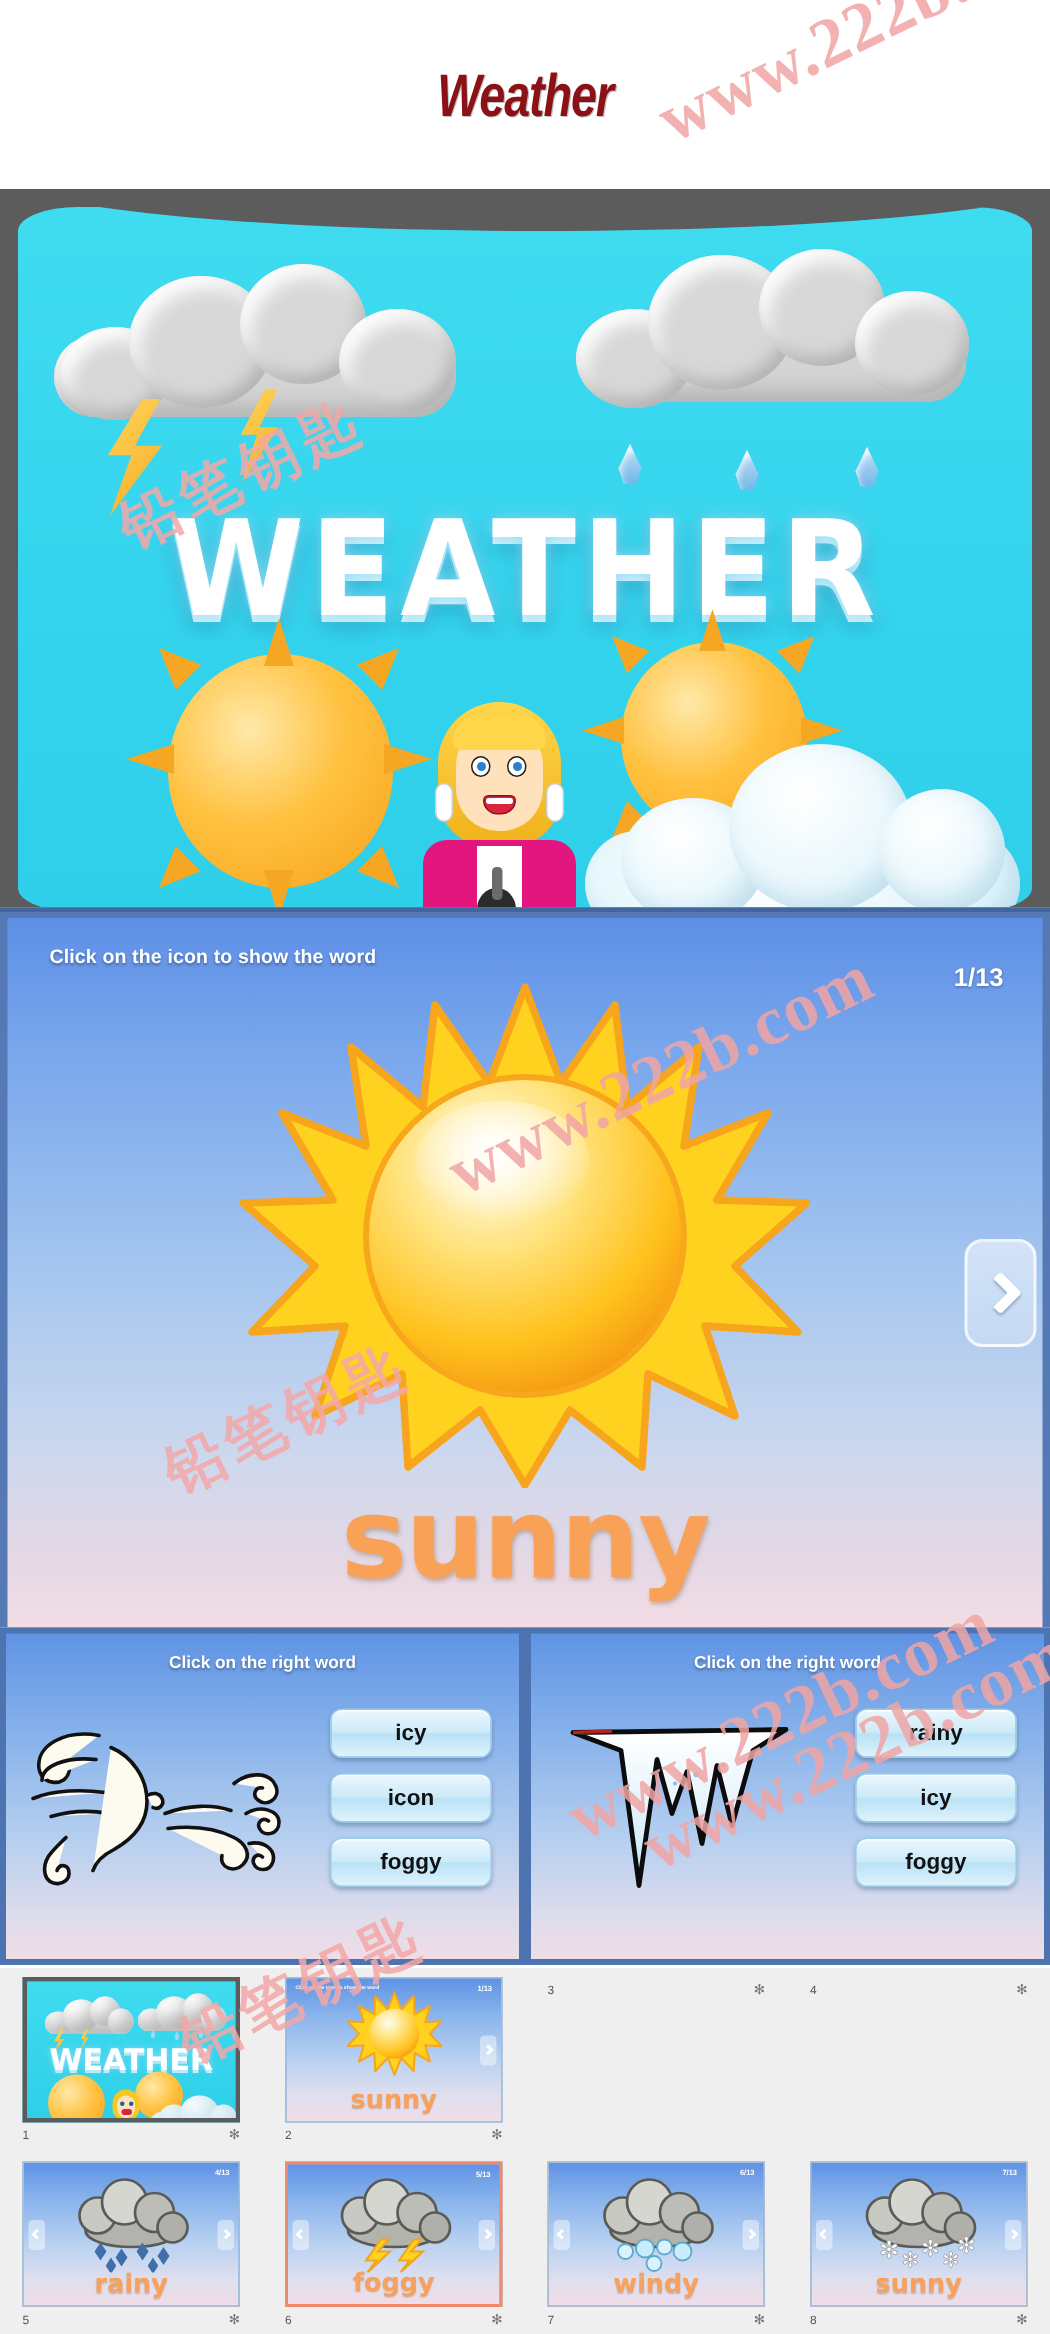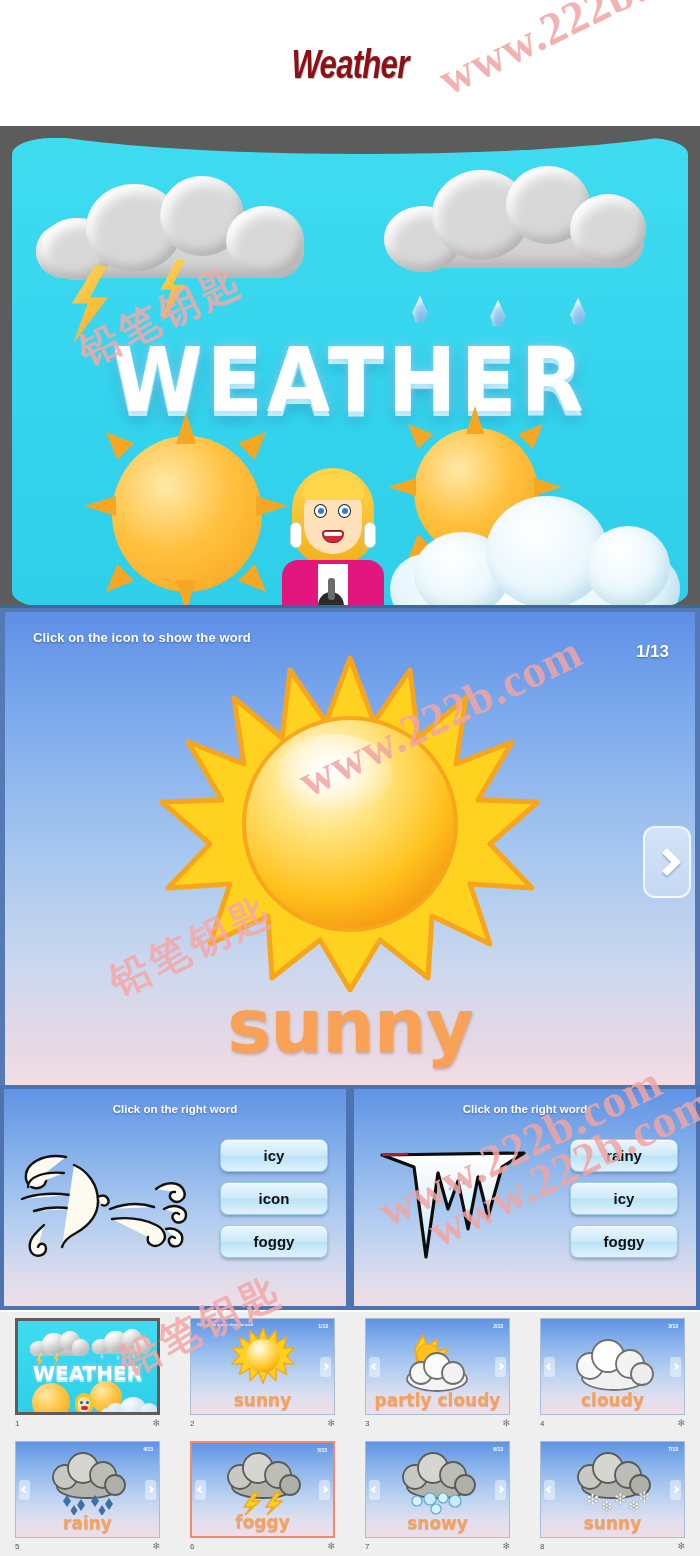--- a/index.html
+++ b/index.html
@@ -462,72 +462,27 @@
         </svg>
         <div class="tb-word">sunny</div>
       </div>
       <div class="thumb-meta">
         <span>2</span>
         <span class="star">✻</span>
       </div>
     </div>
 
     <div class="thumb-cell">
-      <div class="thumb">
-        <div class="tb-inner"></div>
-        <div class="tb-count">2/13</div>
-        <div class="tb-arrow l">
-            <i></i>
-          </div>
-        <div class="tb-arrow r">
-            <i></i>
-          </div>
-        <div class="ic" style="width:86px;height:60px;">
-          <svg viewBox="0 0 86 60" width="86" height="60">
-            <polygon points="28,2 32,14 42,6 41,18 53,16 46,26 56,30 44,34 30,34 22,28 20,16" fill="#ffd21f" stroke="#f6a51c" stroke-width="1.6" stroke-linejoin="round"></polygon>
-            <circle cx="33" cy="22" r="11" fill="#ffc21d" stroke="#f6a51c" stroke-width="1.2"></circle>
-            <g stroke="#6f6f6f" stroke-width="1.8">
-              <ellipse cx="42" cy="46" rx="30" ry="12" fill="#f4f4f4"></ellipse>
-              <circle cx="26" cy="40" r="11" fill="#f7f7f7"></circle>
-              <circle cx="42" cy="33" r="13" fill="#fbfbfb"></circle>
-              <circle cx="58" cy="40" r="11" fill="#f2f2f2"></circle>
-            </g>
-          </svg>
-        </div>
-        <div class="tb-word">partly cloudy</div>
-      </div>
       <div class="thumb-meta">
         <span>3</span>
         <span class="star">✻</span>
       </div>
     </div>
 
     <div class="thumb-cell">
-      <div class="thumb">
-        <div class="tb-inner"></div>
-        <div class="tb-count">3/13</div>
-        <div class="tb-arrow l">
-            <i></i>
-          </div>
-        <div class="tb-arrow r">
-            <i></i>
-          </div>
-        <div class="ic" style="width:90px;height:58px;">
-          <svg viewBox="0 0 90 58" width="90" height="58">
-            <g stroke="#6f6f6f" stroke-width="1.8">
-              <ellipse cx="46" cy="44" rx="32" ry="12" fill="#f0f0f0"></ellipse>
-              <circle cx="22" cy="32" r="13" fill="#f8f8f8"></circle>
-              <circle cx="40" cy="22" r="16" fill="#fdfdfd"></circle>
-              <circle cx="62" cy="30" r="14" fill="#f3f3f3"></circle>
-              <circle cx="74" cy="40" r="11" fill="#ededed"></circle>
-            </g>
-          </svg>
-        </div>
-        <div class="tb-word">cloudy</div>
-      </div>
       <div class="thumb-meta">
         <span>4</span>
         <span class="star">✻</span>
       </div>
     </div>
 
     <div class="thumb-cell">
       <div class="thumb">
         <div class="tb-inner"></div>
         <div class="tb-count">4/13</div>
@@ -616,21 +571,21 @@
             </g>
             <g stroke="#5aa9cf" stroke-width="1.2">
               <circle cx="24" cy="52" r="5" fill="#d9f2fb"></circle>
               <circle cx="37" cy="50" r="6" fill="#c8ecfa"></circle>
               <circle cx="50" cy="49" r="5" fill="#d9f2fb"></circle>
               <circle cx="62" cy="52" r="6" fill="#c8ecfa"></circle>
               <circle cx="43" cy="60" r="5" fill="#d9f2fb"></circle>
             </g>
           </svg>
         </div>
-        <div class="tb-word">snowy</div>
+        <div class="tb-word">windy</div>
       </div>
       <div class="thumb-meta">
         <span>7</span>
         <span class="star">✻</span>
       </div>
     </div>
 
     <div class="thumb-cell">
       <div class="thumb">
         <div class="tb-inner"></div>

